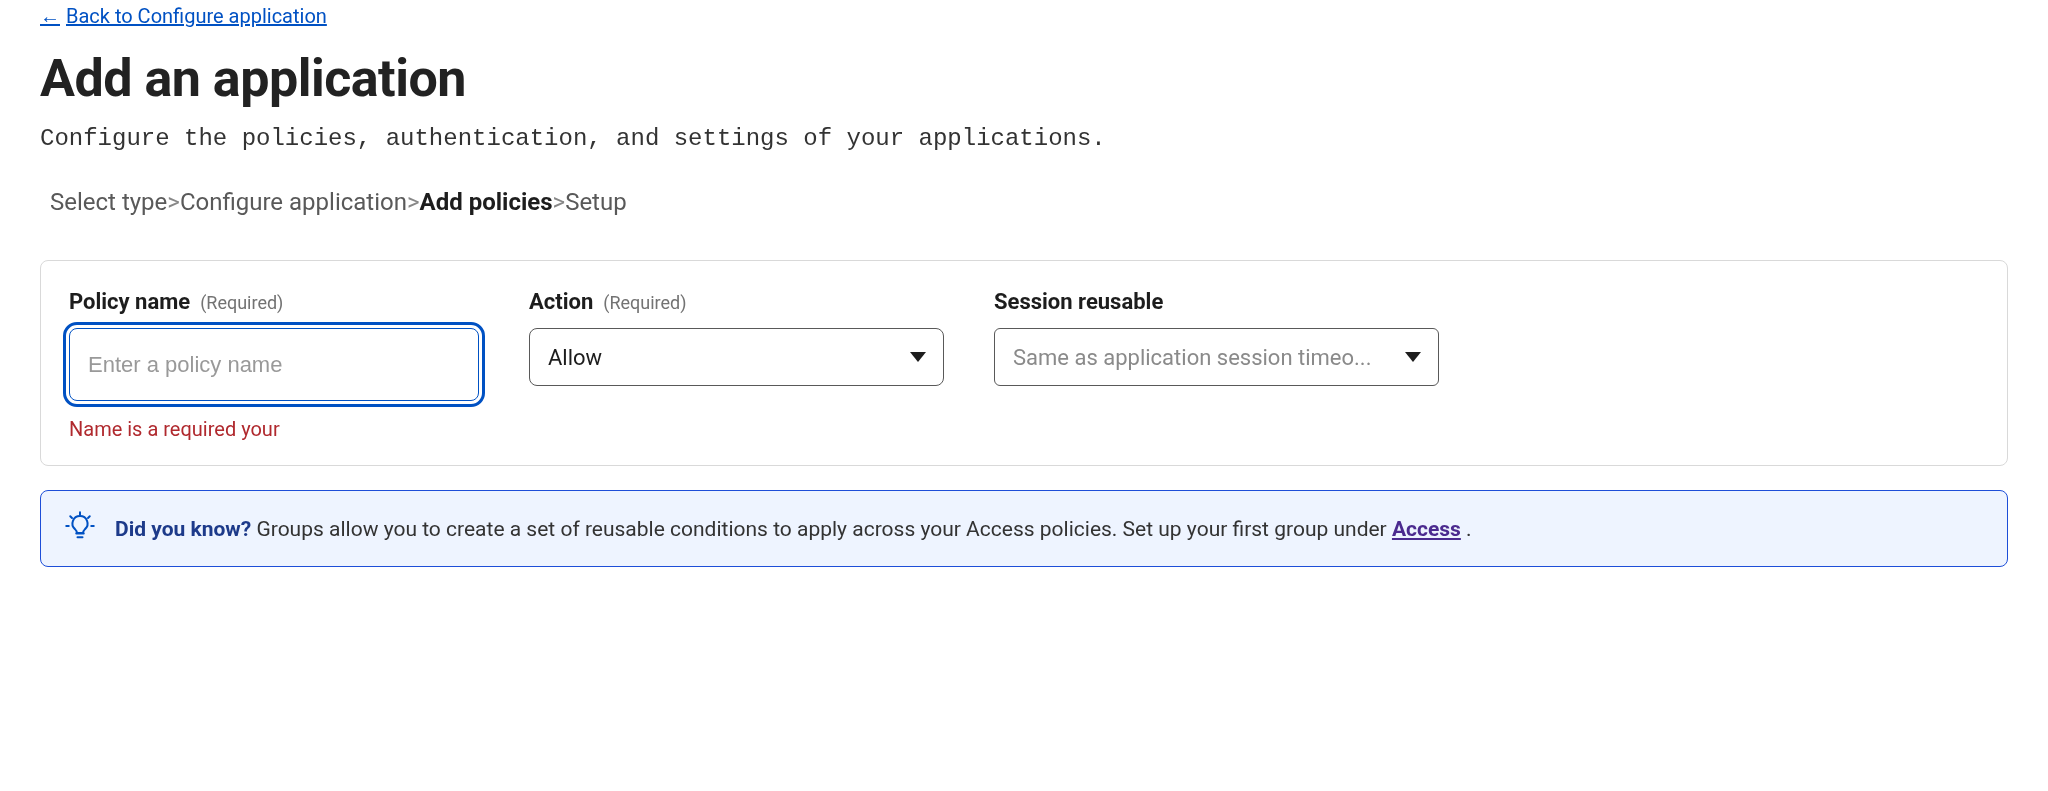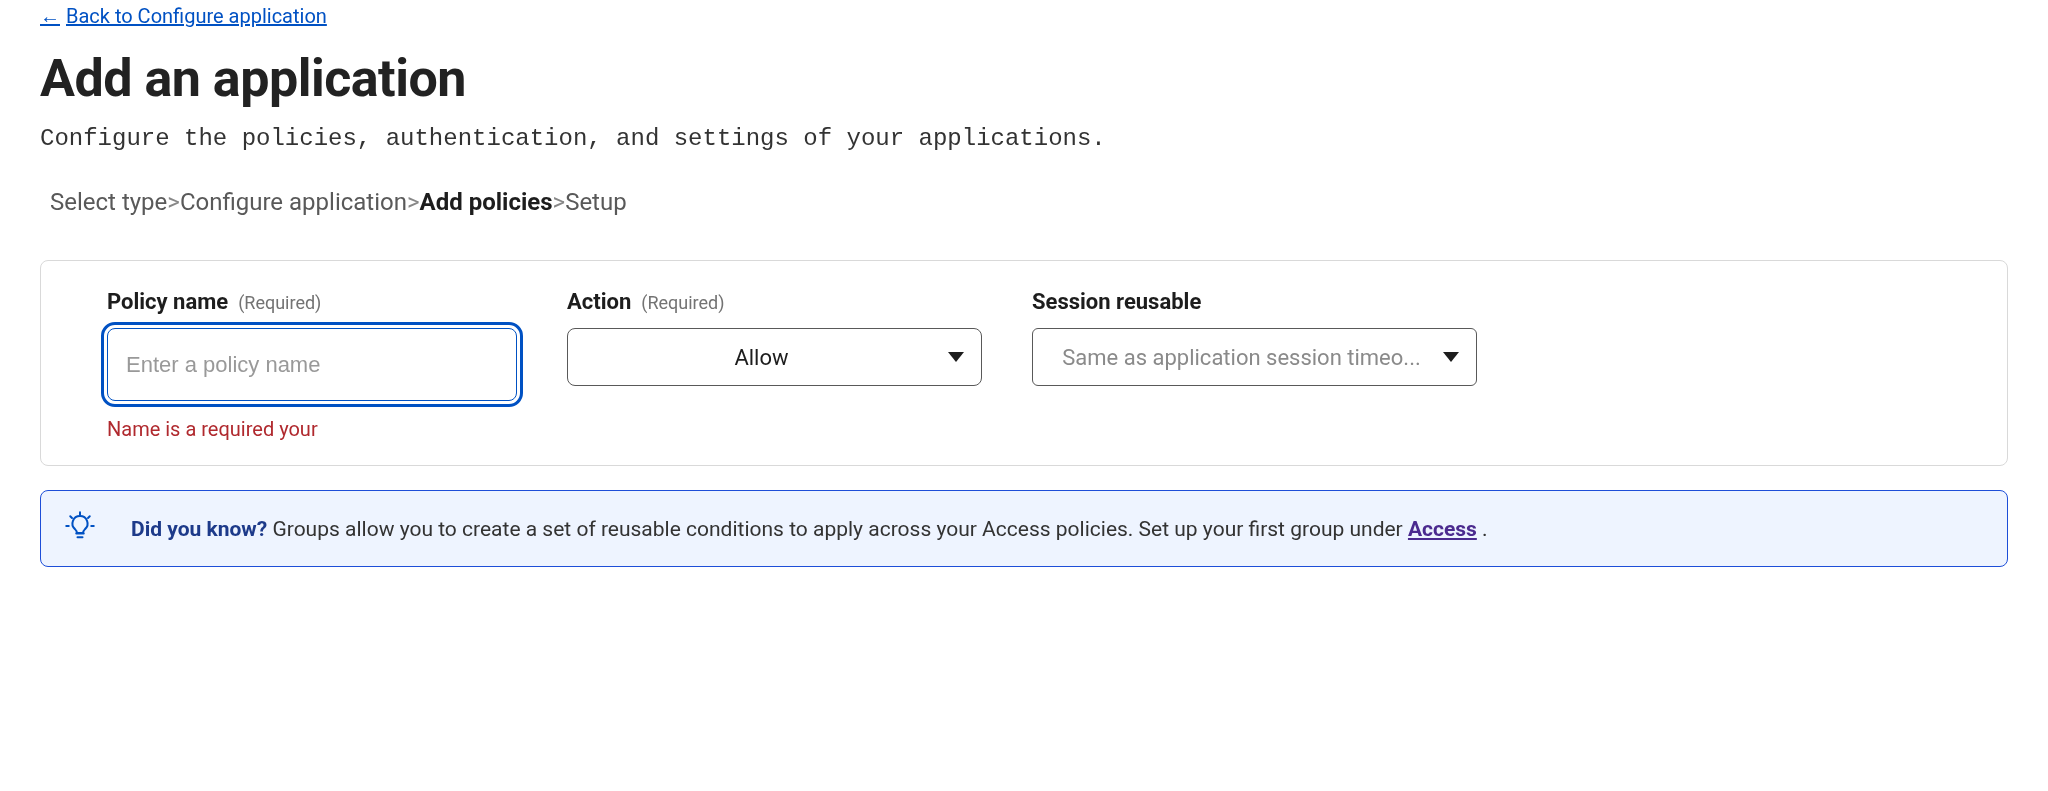--- a/index.html
+++ b/index.html
@@ -63,21 +63,20 @@
     }
     .form-card {
       border: 1px solid #d9d9d9;
       border-radius: 8px;
       padding: 28px 28px 24px 28px;
       margin-bottom: 24px;
     }
     .form-row {
       display: flex;
       gap: 50px;
-      margin-left: 38px;
     }
     .form-group {
       flex: 0 0 auto;
     }
     .fg-name { width: 410px; }
     .fg-action { width: 415px; }
     .fg-session { width: 445px; }
     .form-label-row {
       display: flex;
       align-items: baseline;
@@ -123,21 +122,20 @@
       padding: 0 44px 0 18px;
       font-size: 22px;
       color: #1d1d1d;
       background: #ffffff;
       display: flex;
       align-items: center;
       cursor: pointer;
       white-space: nowrap;
       overflow: hidden;
       text-overflow: ellipsis;
-      justify-content: center;
     }
     .select-box.placeholder {
       color: #8a8a8a;
       border-radius: 6px;
     }
     .select-caret {
       position: absolute;
       right: 18px;
       top: 50%;
       transform: translateY(-50%);
@@ -153,21 +151,21 @@
       color: #b0292e;
       margin-top: 16px;
     }
     .info-banner {
       border: 1px solid #1d4ed8;
       background: #eef4ff;
       border-radius: 8px;
       padding: 20px 24px;
       display: flex;
       align-items: center;
-      gap: 36px;
+      gap: 20px;
       font-size: 21px;
       color: #333333;
     }
     .bulb-icon {
       flex-shrink: 0;
       color: #0051c3;
     }
     .info-strong {
       font-weight: 700;
       color: #1d3a8a;

